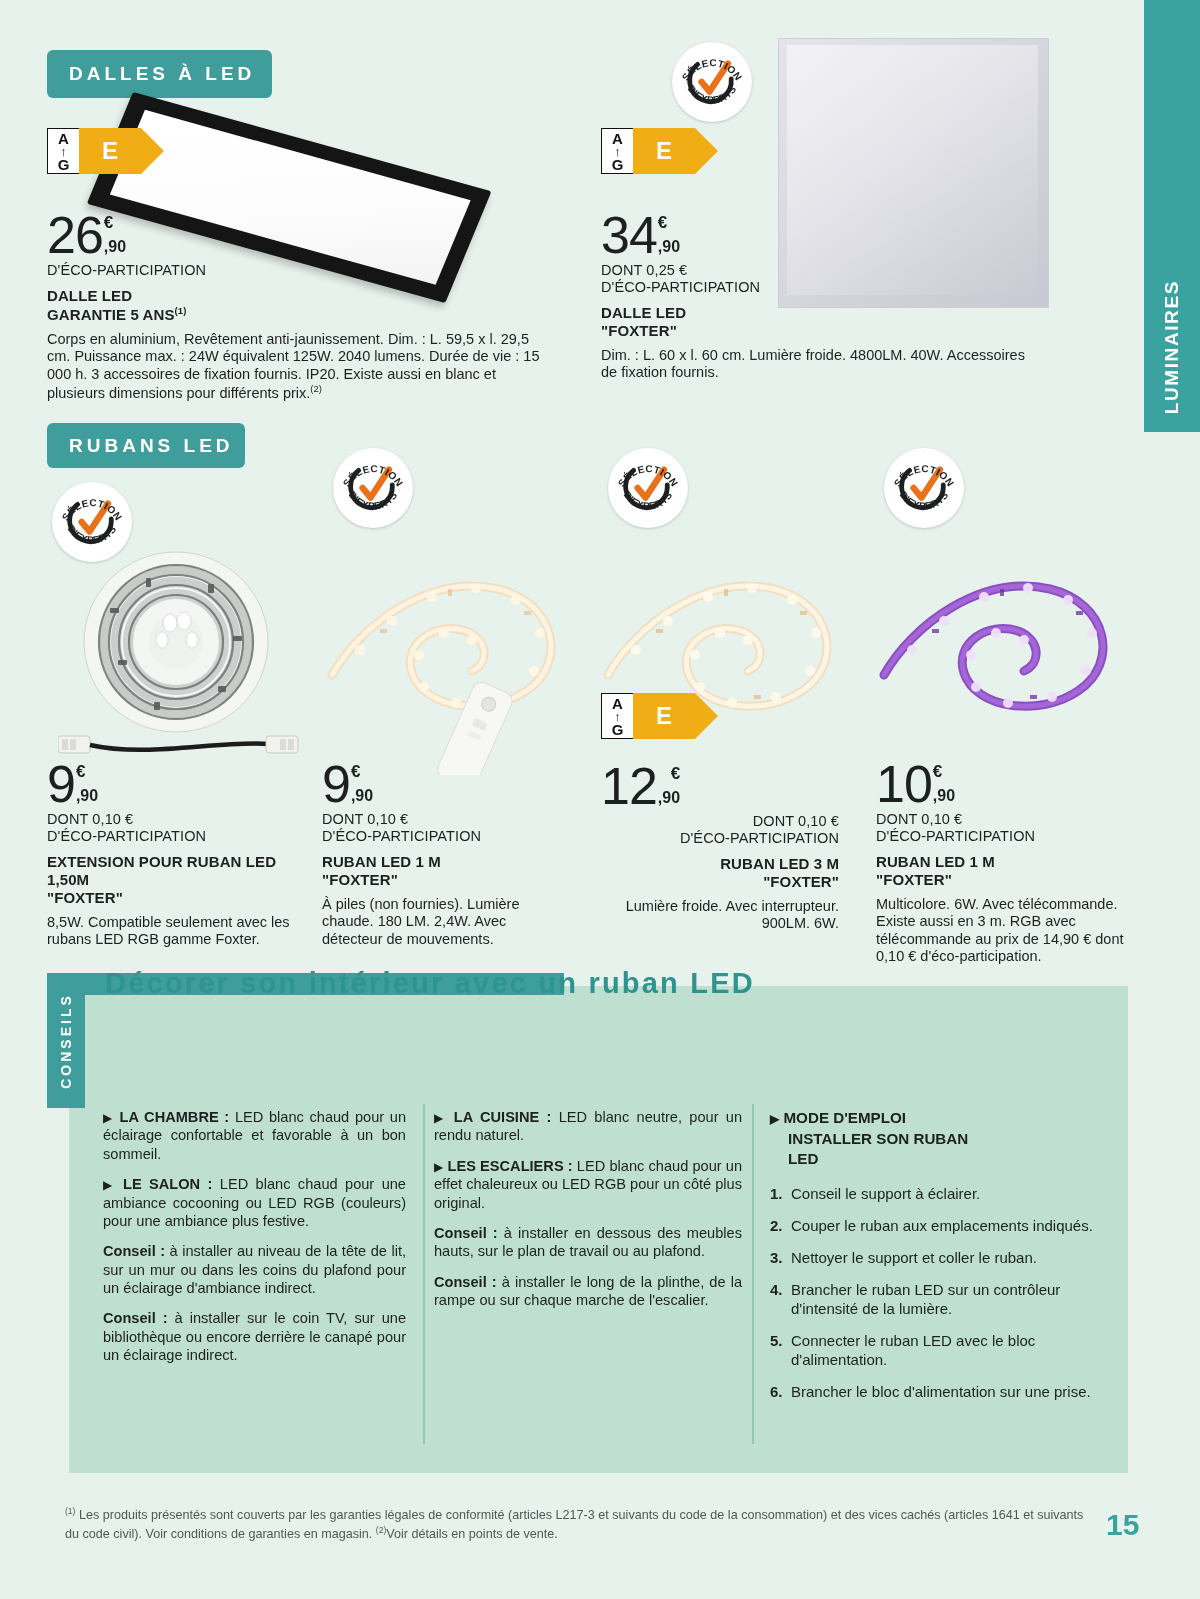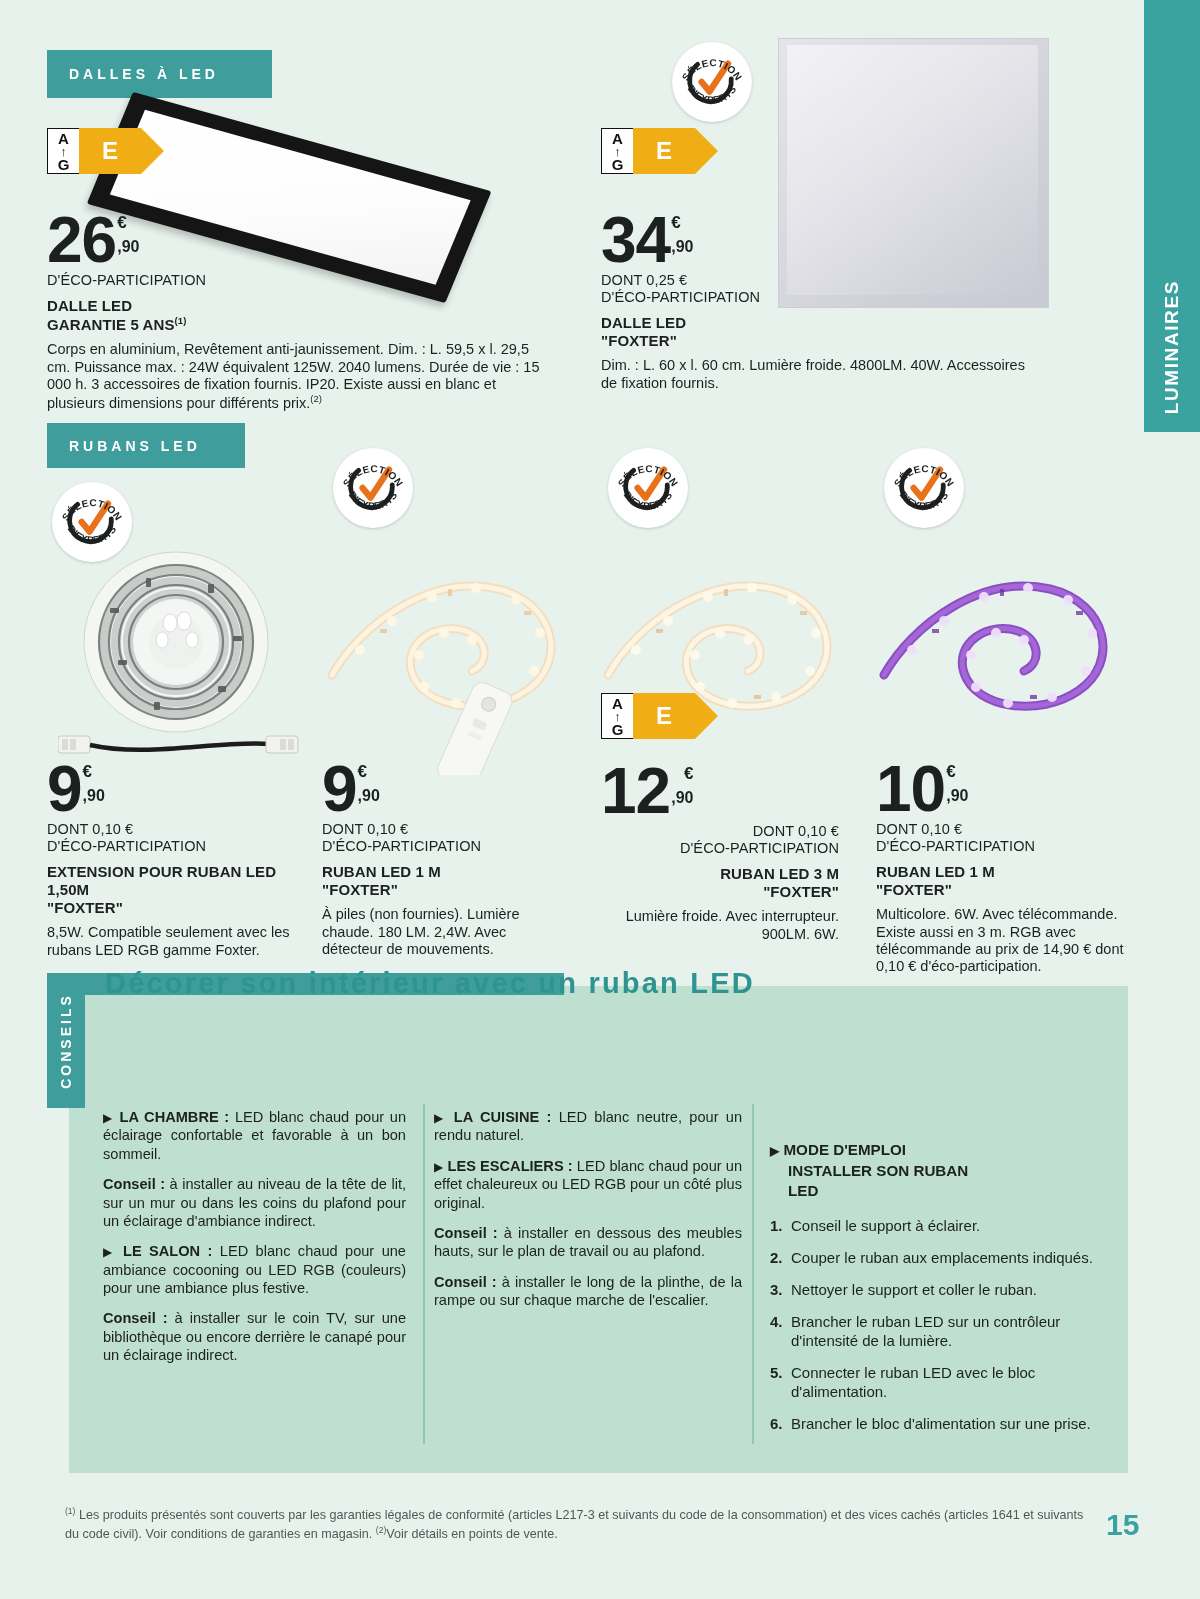--- a/index.html
+++ b/index.html
@@ -21,22 +21,22 @@
   .cat-tab span{
     position:absolute;bottom:18px;left:50%;
     transform:translateX(-50%) rotate(180deg);
     writing-mode:vertical-rl;
     color:#ffffff;font-size:19px;font-weight:bold;letter-spacing:1.6px;
   }
 
   
   .sec-chip{
     position:absolute;background:#3f9d9b;color:#fff;
-    font-size:14px;font-weight:bold;letter-spacing:4px;
-    display:flex;align-items:center;padding-left:22px;
+    font-size:19px;font-weight:bold;letter-spacing:4px;
+    display:flex;align-items:center;padding-left:22px;border-radius:6px;
   }
   #chip-dalles{left:47px;top:50px;width:203px;height:48px;}
   #chip-rubans{left:47px;top:423px;width:176px;height:45px;}
 
   
   .energy{position:absolute;height:46px;display:flex;align-items:stretch;}
   .energy .ag{
     width:31px;background:#fff;border:1.6px solid #111;border-right:none;
     display:flex;flex-direction:column;align-items:center;justify-content:center;
     font-size:15px;font-weight:bold;line-height:1.0;color:#111;
@@ -56,21 +56,21 @@
   
   .badge{position:absolute;width:80px;height:80px;}
   .badge .disc{
     position:absolute;inset:0;border-radius:50%;background:#fff;
     box-shadow:0 1px 3px rgba(0,0,0,.18);
   }
   .badge svg{position:absolute;inset:0;}
 
   
   .price-row{display:flex;align-items:flex-start;}
-  .price-int{font-size:64px;font-weight:bold;line-height:0.86;letter-spacing:-1px;}
+  .price-int{font-size:52px;font-weight:normal;line-height:0.86;letter-spacing:-1px;}
   .price-sup{margin-left:1px;display:flex;flex-direction:column;line-height:1;}
   .price-eur{font-size:17px;font-weight:bold;margin-top:1px;}
   .price-cts{font-size:16px;font-weight:bold;margin-top:8px;}
   .eco{font-size:14.5px;line-height:1.18;margin-top:4px;letter-spacing:0.1px;}
   .pname{font-size:15px;font-weight:bold;line-height:1.2;margin-top:8px;letter-spacing:0.1px;}
   .pname sup{font-size:9.5px;}
   .pdesc{font-size:14.5px;line-height:1.2;margin-top:7px;}
 
   .prod{position:absolute;}
 
@@ -121,21 +121,21 @@
     position:absolute;left:105px;top:967px;
     font-size:29px;font-weight:bold;color:#2f9390;letter-spacing:2.2px;
   }
   .adv-col{position:absolute;font-size:14.6px;line-height:1.26;color:#1d2021;}
   .adv-col p{margin:0 0 12px 0;text-align:justify;}
   .adv-col p.last{margin-bottom:0;}
   .adv-col b{font-weight:bold;}
   .arrowhead{font-size:12px;}
   .col-div{position:absolute;width:1.6px;background:#8fc9b4;}
 
-  .steps{position:absolute;font-size:15px;line-height:1.27;margin-top:32px;}
+  .steps{position:absolute;font-size:15px;line-height:1.27;}
   .steps .hd{font-weight:bold;font-size:15.2px;line-height:1.35;margin-bottom:14px;}
   .steps ol{margin:0;padding:0;list-style:none;}
   .steps li{display:flex;margin-bottom:13px;}
   .steps li .n{font-weight:bold;min-width:21px;}
   .steps li .t{flex:1;}
 
   
   .footnote{
     position:absolute;left:65px;top:1505px;width:1030px;
     font-size:12.6px;line-height:1.45;color:#4c5a56;
@@ -558,22 +558,22 @@
   <div class="conseils-tab">
     <span>CONSEILS</span>
   </div>
   <div class="conseils-title">Décorer son intérieur avec un ruban LED</div>
 
   <div class="col-div" style="left:423px;top:1104px;height:340px;"></div>
   <div class="col-div" style="left:752px;top:1104px;height:340px;"></div>
 
   <div class="adv-col" style="left:103px;top:1108px;width:303px;">
     <p><span class="arrowhead">▶</span> <b>LA CHAMBRE :</b> <span>LED blanc chaud pour un éclairage confortable et favorable à un bon sommeil.</span></p>
+    <p><span class="arrowhead">▶</span> <b>LE SALON :</b> <span>LED blanc chaud pour une ambiance cocooning ou LED RGB (couleurs) pour une ambiance plus festive.</span></p>
     <p><b>Conseil :</b> <span>à installer au niveau de la tête de lit, sur un mur ou dans les coins du plafond pour un éclairage d'ambiance indirect.</span></p>
-    <p><span class="arrowhead">▶</span> <b>LE SALON :</b> <span>LED blanc chaud pour une ambiance cocooning ou LED RGB (couleurs) pour une ambiance plus festive.</span></p>
     <p class="last"><b>Conseil :</b> <span>à installer sur le coin TV, sur une bibliothèque ou encore derrière le canapé pour un éclairage indirect.</span></p>
   </div>
 
   <div class="adv-col" style="left:434px;top:1108px;width:308px;">
     <p><span class="arrowhead">▶</span> <b>LA CUISINE :</b> <span>LED blanc neutre, pour un rendu naturel.</span></p>
     <p><span class="arrowhead">▶</span> <b>LES ESCALIERS :</b> <span>LED blanc chaud pour un effet chaleureux ou LED RGB pour un côté plus original.</span></p>
     <p><b>Conseil :</b> <span>à installer en dessous des meubles hauts, sur le plan de travail ou au plafond.</span></p>
     <p class="last"><b>Conseil :</b> <span>à installer le long de la plinthe, de la rampe ou sur chaque marche de l'escalier.</span></p>
   </div>
 

